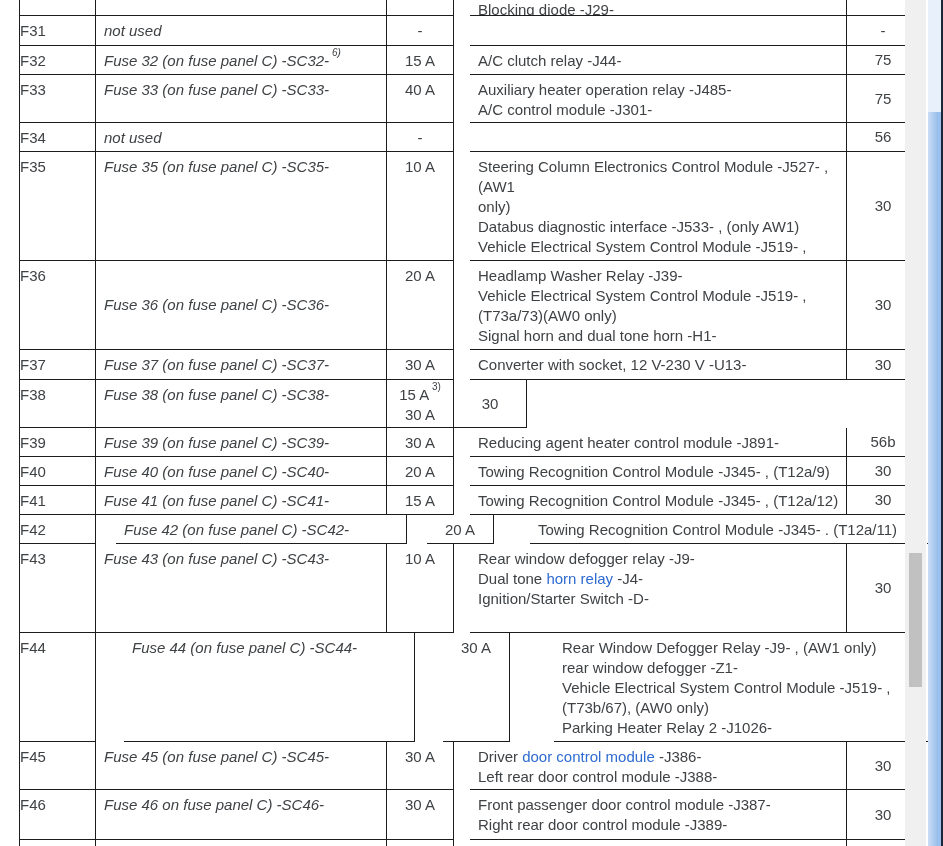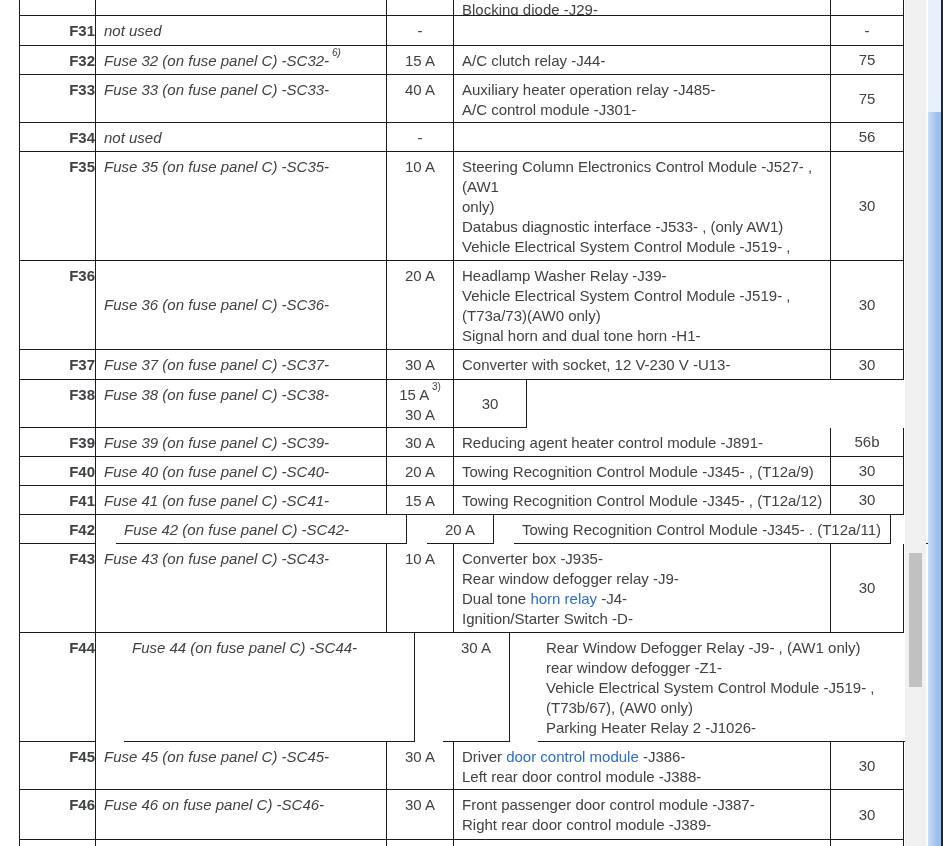--- a/index.html
+++ b/index.html
@@ -16,24 +16,24 @@
   }
   .fuse-table{position:absolute;left:19px;top:0;border-left:1px solid var(--border);}
   .trow{display:flex;}
   .cell{
     box-sizing:border-box;height:100%;
     border-right:1px solid var(--border);
     border-bottom:1px solid var(--border);
     overflow:hidden;font-size:15px;line-height:20px;color:var(--text);
   }
   .trow.partial-bottom .cell{border-bottom:none;}
-  .c1{width:76px;text-align:right;padding-top:5px;font-weight:bold;}
+  .c1{width:76px;text-align:left;padding-top:5px;}
   .c2{width:291px;padding:5px 6px 0 8px;font-style:italic;}
   .c3{width:67px;text-align:center;padding-top:5px;}
-  .c4{width:377px;padding:5px 6px 0 8px;}
+  .c4{width:377px;padding:5px 6px 0 8px;margin-left:16px;}
   .c5{width:73px;display:flex;align-items:center;justify-content:center;padding:0;}
   .cell.vmid{display:flex;align-items:center;padding-top:0;}
   .cell.clip > div{margin-top:-5px;}
   .line{display:block;}
   sup.fn{font-size:10px;position:relative;top:-4px;line-height:0;}
   a.clink{color:var(--link);text-decoration:none;cursor:pointer;}
   
   .sb-inner{position:absolute;left:905px;top:0;width:21px;height:846px;background:var(--sb-track);}
   .sb-inner-thumb{position:absolute;left:4px;width:13px;top:553px;height:134px;background:var(--sb-thumb);}
   
@@ -265,21 +265,20 @@
     <div class="trow" style="height: 89px;">
       <div class="cell c1"><span>F43</span></div>
       <div class="cell c2">
         <span class="line">Fuse 43 (on fuse panel C) -SC43-</span>
       </div>
       <div class="cell c3">
         <span class="line">10 A</span>
       </div>
       <div class="cell c4">
         <div>
-          <span class="line">Converter box -J935-</span>
           <span class="line">Rear window defogger relay -J9-</span>
           <span class="line">Dual tone <a class="clink">horn relay</a> -J4-</span>
           <span class="line">Ignition/Starter Switch -D-</span>
         </div>
       </div>
       <div class="cell c5">
         <span>30</span>
       </div>
     </div>
     <div class="trow" style="height: 109px; gap: 28px;">

